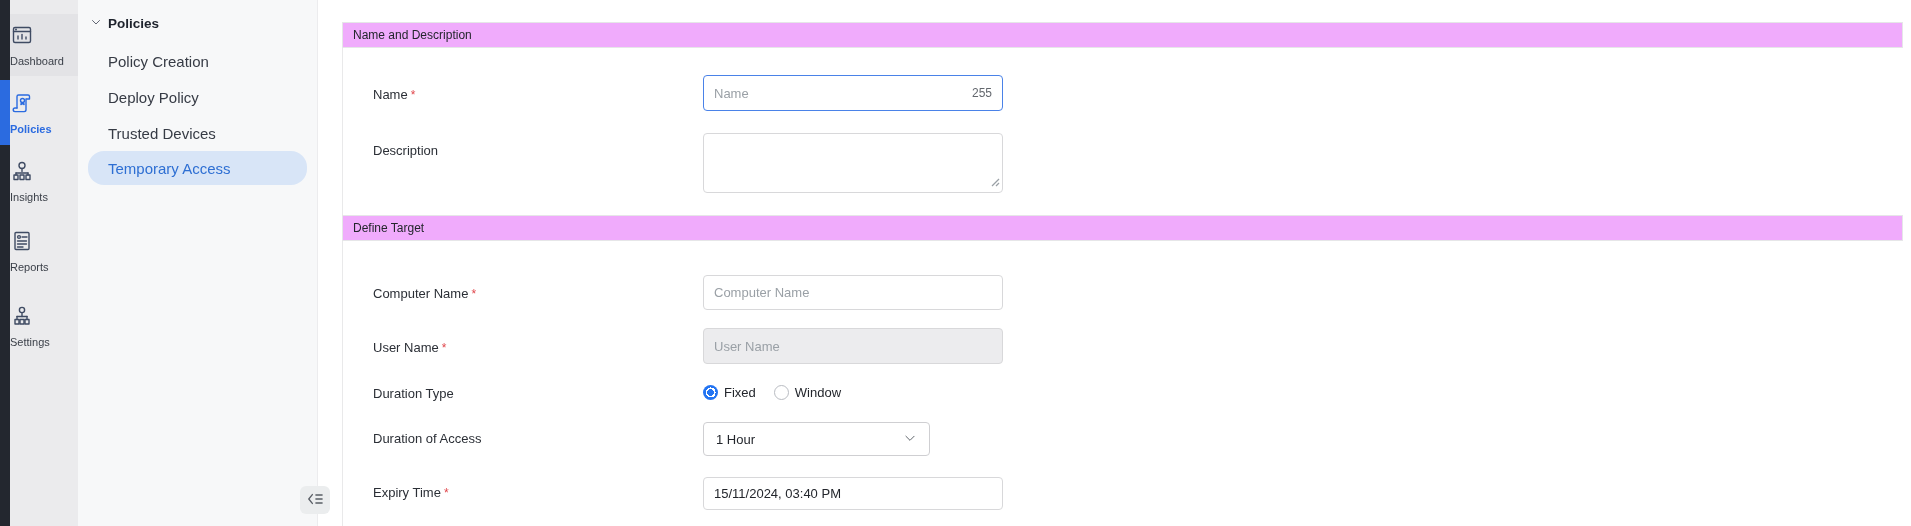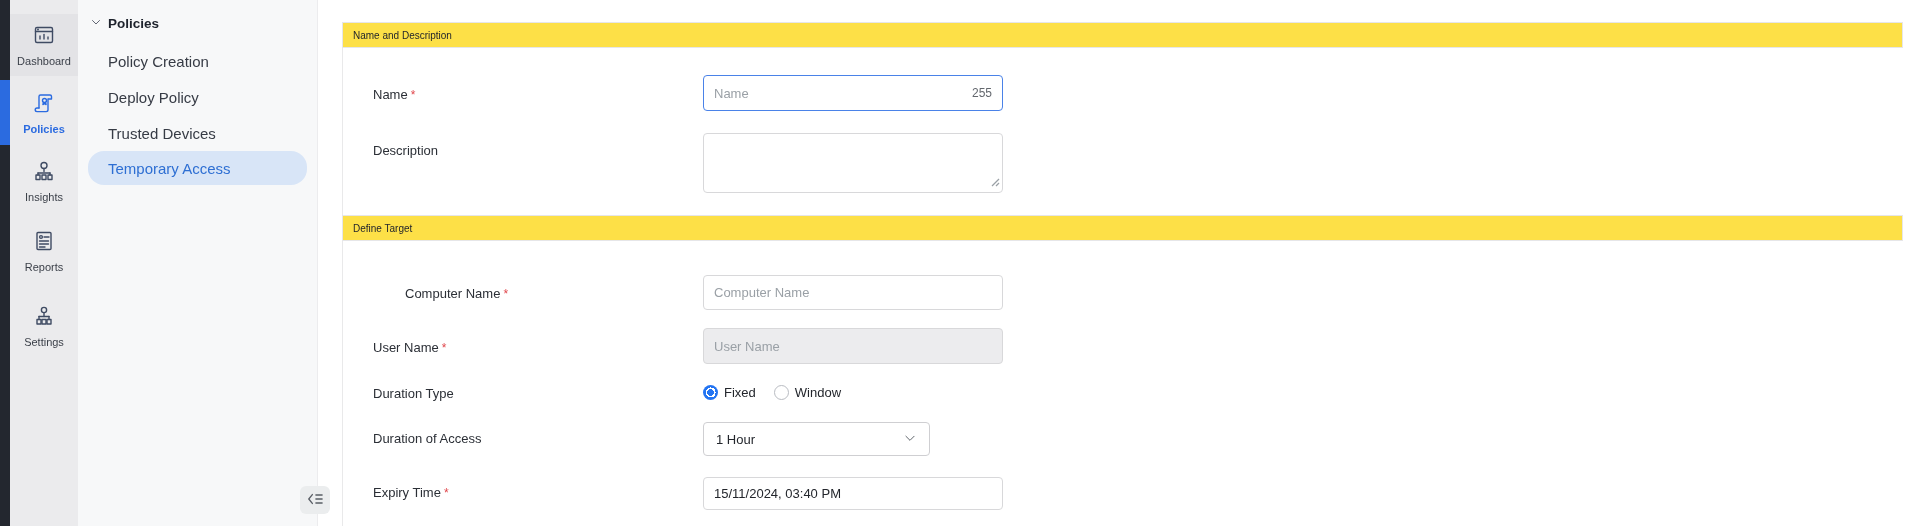--- a/index.html
+++ b/index.html
@@ -7,21 +7,21 @@
               font-family:"Liberation Sans", sans-serif; font-size:13px; color:#2b2f36; }
   .abs { position:absolute; }
 
   
   .edge-strip { left:0; top:0; width:10px; height:526px; background:#23272f; z-index:3; }
   .edge-strip .active-seg { position:absolute; left:0; top:80px; width:10px; height:65px; background:#2b6be0; }
 
   
   .icon-rail { left:10px; top:0; width:68px; height:526px; background:#ebebed; z-index:2; }
   .rail-item { position:absolute; left:0; width:68px; display:flex; flex-direction:column;
-               align-items:center; justify-content:center; gap:5px; cursor:pointer; }
+               align-items:flex-start; justify-content:center; gap:5px; cursor:pointer; }
   .rail-item .lbl { font-size:11px; color:#3a3f48; }
   .rail-item svg { stroke:#3f4b63; fill:none; stroke-width:1.4; stroke-linecap:round; stroke-linejoin:round; }
   .rail-item.dashboard { background:#e3e3e6; }
   .rail-item.selected .lbl { color:#2b6be0; font-weight:bold; }
   .rail-item.selected svg { stroke:#2b6be0; }
 
   
   .submenu { left:78px; top:0; width:240px; height:526px; background:#f7f8f9; border-right:1px solid #ececee; z-index:1; }
   .submenu-header { position:absolute; left:12px; top:16px; display:flex; align-items:center; gap:6px;
                     font-weight:bold; color:#1d222c; font-size:13.5px; cursor:pointer; }
@@ -31,23 +31,23 @@
   .submenu-item.sel-tile { left:10px; right:10px; top:151px; height:34px; background:#d8e5f7;
                            border-radius:16px; padding-left:20px; color:#2e6fd3; }
 
   
   .collapse-btn { left:300px; top:486px; width:30px; height:28px; background:#ebedee; border-radius:6px;
                   display:flex; align-items:center; justify-content:center; cursor:pointer; z-index:4; }
   .collapse-btn svg { stroke:#5a5f66; fill:none; stroke-width:1.5; stroke-linecap:round; stroke-linejoin:round; }
 
   
   .card-border { left:342px; top:22px; width:1px; height:504px; background:#e9e9ea; }
-  .section-bar { left:342px; right:8px; height:26px; background:#fde047;
+  .section-bar { left:342px; right:8px; height:26px; background:#f0abfc;
                  border:1px solid #e6e6e8; display:flex; align-items:center; padding-left:10px;
-                 font-size:10px; color:#23262c; font-weight:500;text-align:center; }
+                 font-size:12px; color:#23262c; font-weight:500;text-align:center; }
   .bar-1 { top:22px; }
   .bar-2 { top:215px; }
 
   .f-label { position:absolute; left:373px; font-size:13px; color:#2b2f36; white-space:nowrap; }
   .req { color:#e0474c; margin-left:3px; font-size:12px; }
 
   .tb-wrap { position:absolute; left:703px; width:300px; height:36px; background:#fff;
              border:1px solid #d8d8da; border-radius:4px; display:flex; align-items:center; padding:0 10px; }
   .tb-wrap input { flex:1; min-width:0; border:none; outline:none; background:transparent;
                    font-family:"Liberation Sans", sans-serif; font-size:13px; color:#23262c; }
@@ -199,21 +199,21 @@
         <line x1="1" y1="8" x2="8" y2="1"></line>
         <line x1="5" y1="8" x2="8" y2="5"></line>
       </svg>
   </span>
 </div>
 
 <div class="abs section-bar bar-2">
   <span>Define Target</span>
 </div>
 
-<label class="f-label" style="top:286px;margin-left:32px;">
+<label class="f-label" style="top:286px;">
   <span>Computer Name</span><span class="req">*</span>
 </label>
 <div class="tb-wrap" style="top:275px;height:35px;">
   <input type="text" placeholder="Computer Name" style="">
 </div>
 
 <label class="f-label" style="top:340px;">
   <span>User Name</span><span class="req">*</span>
 </label>
 <div class="tb-wrap disabled" style="top:328px;">

